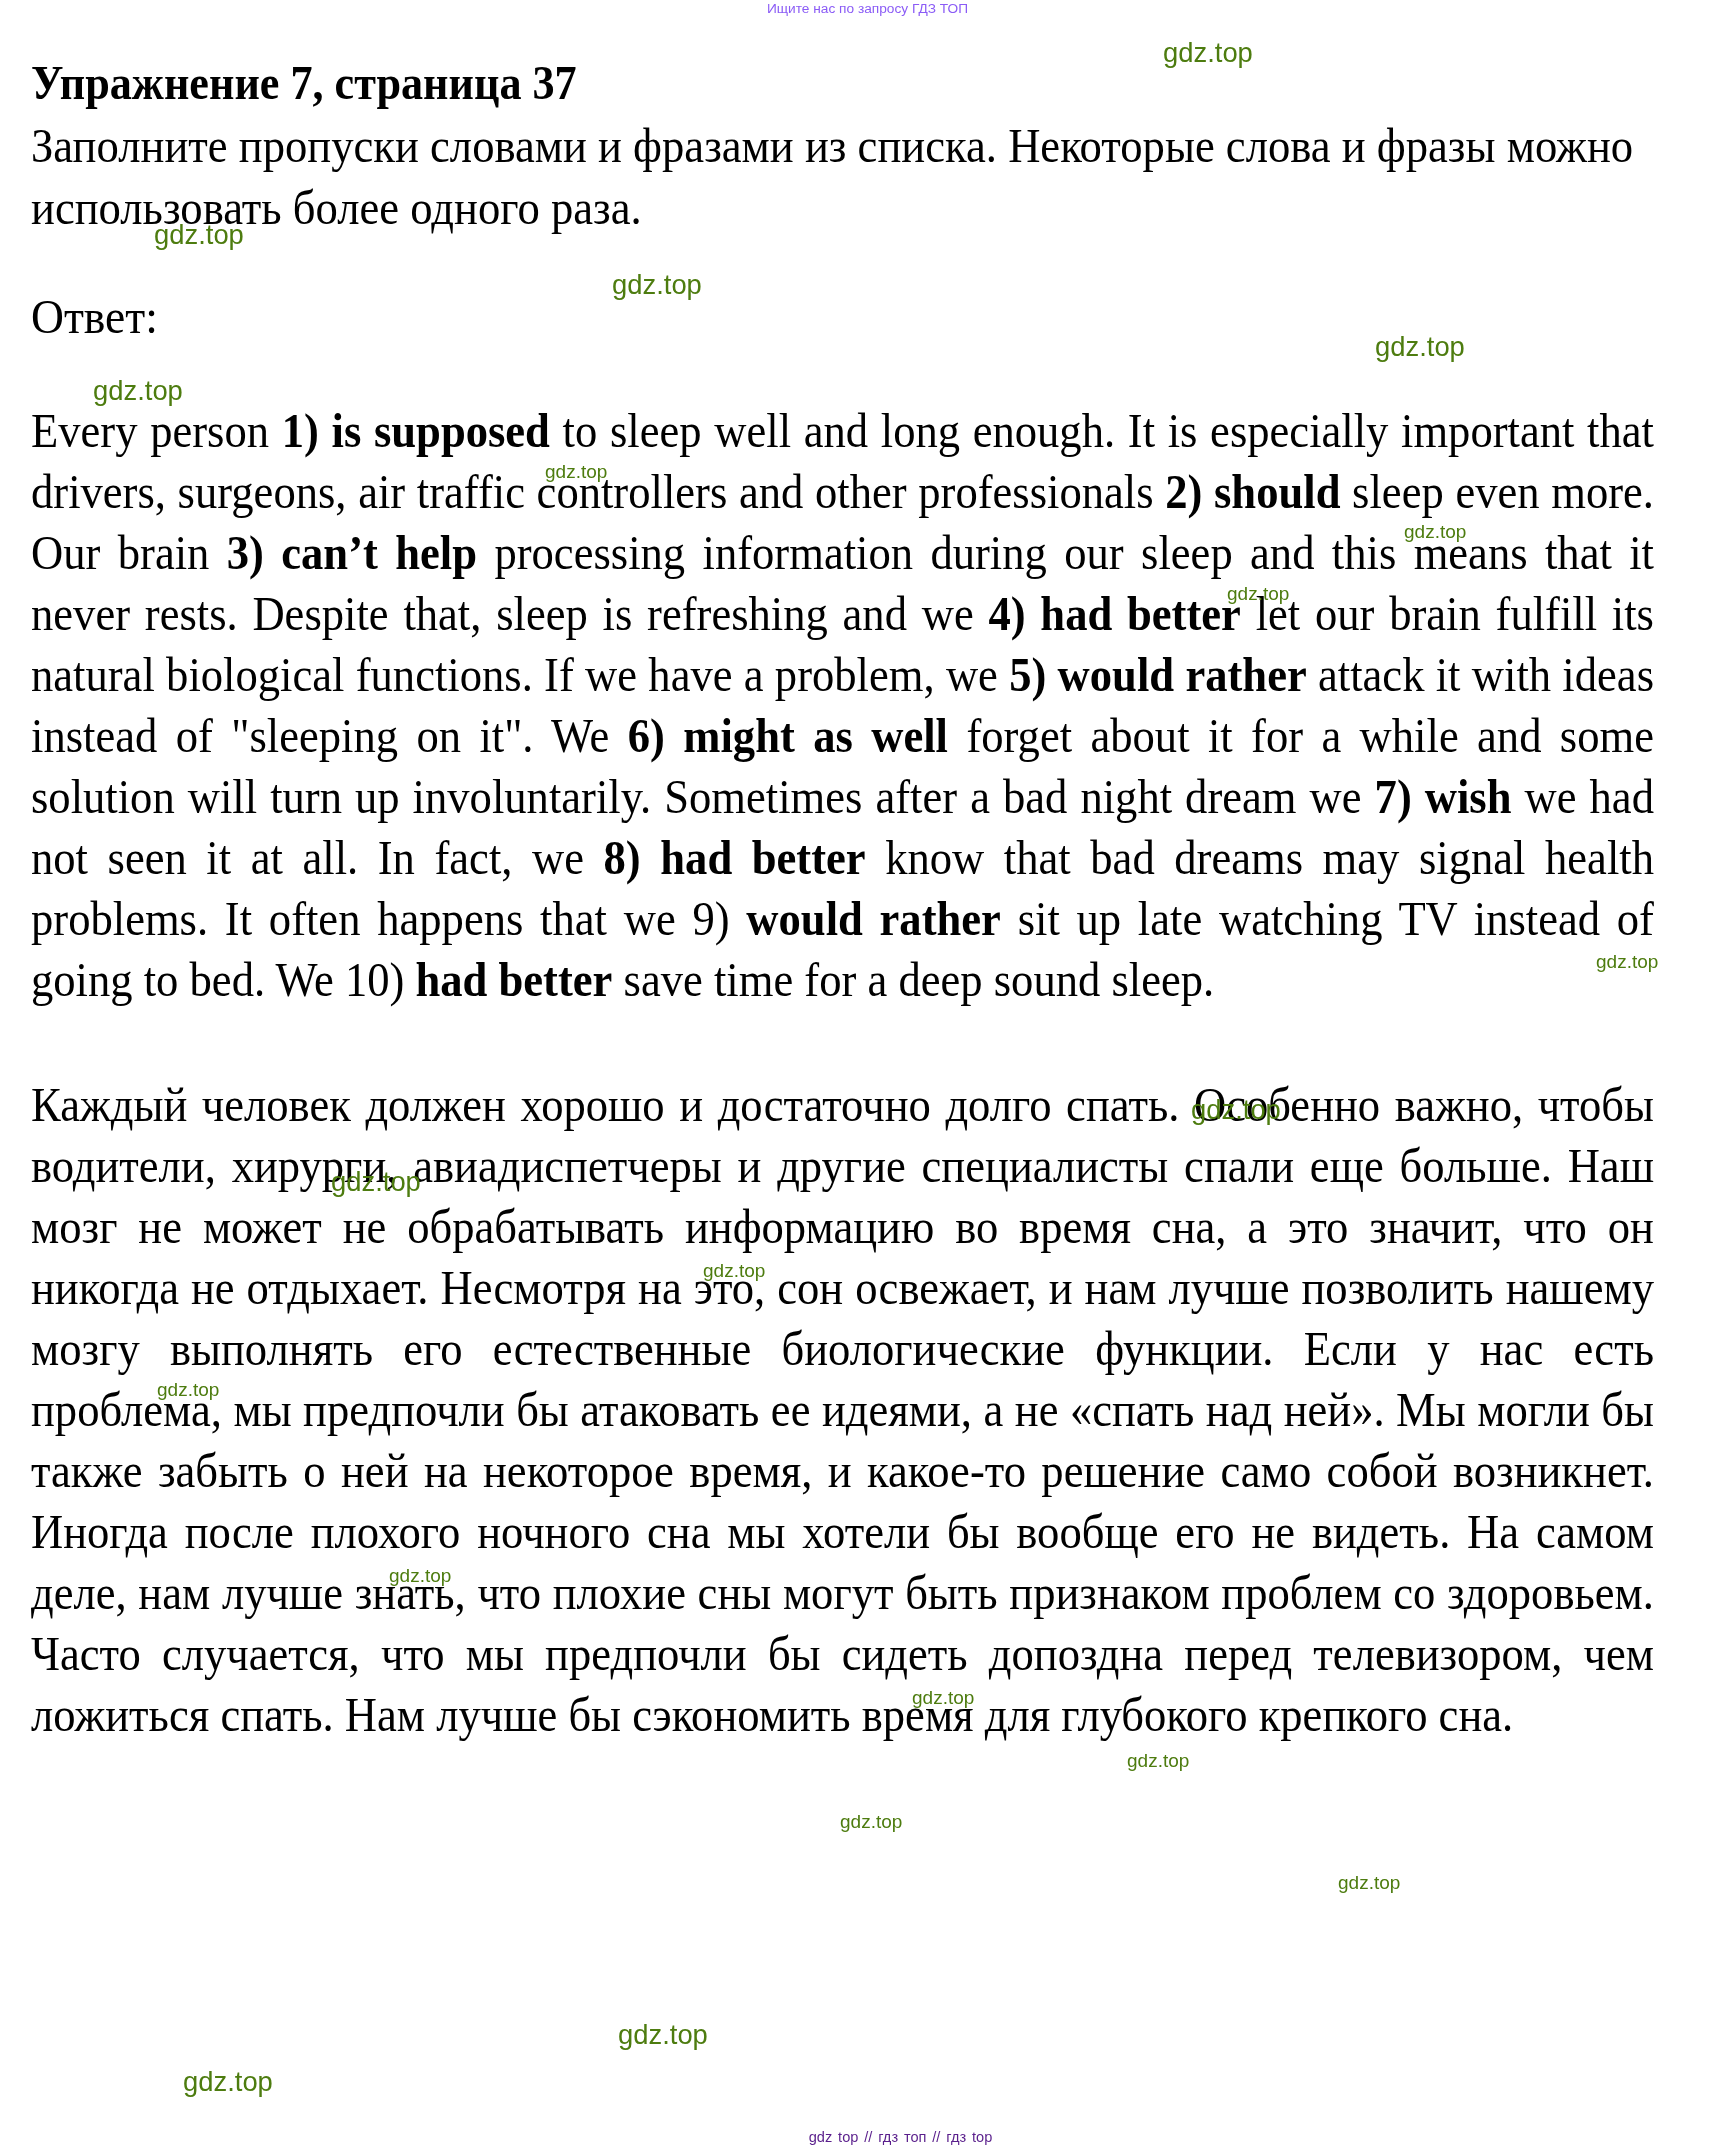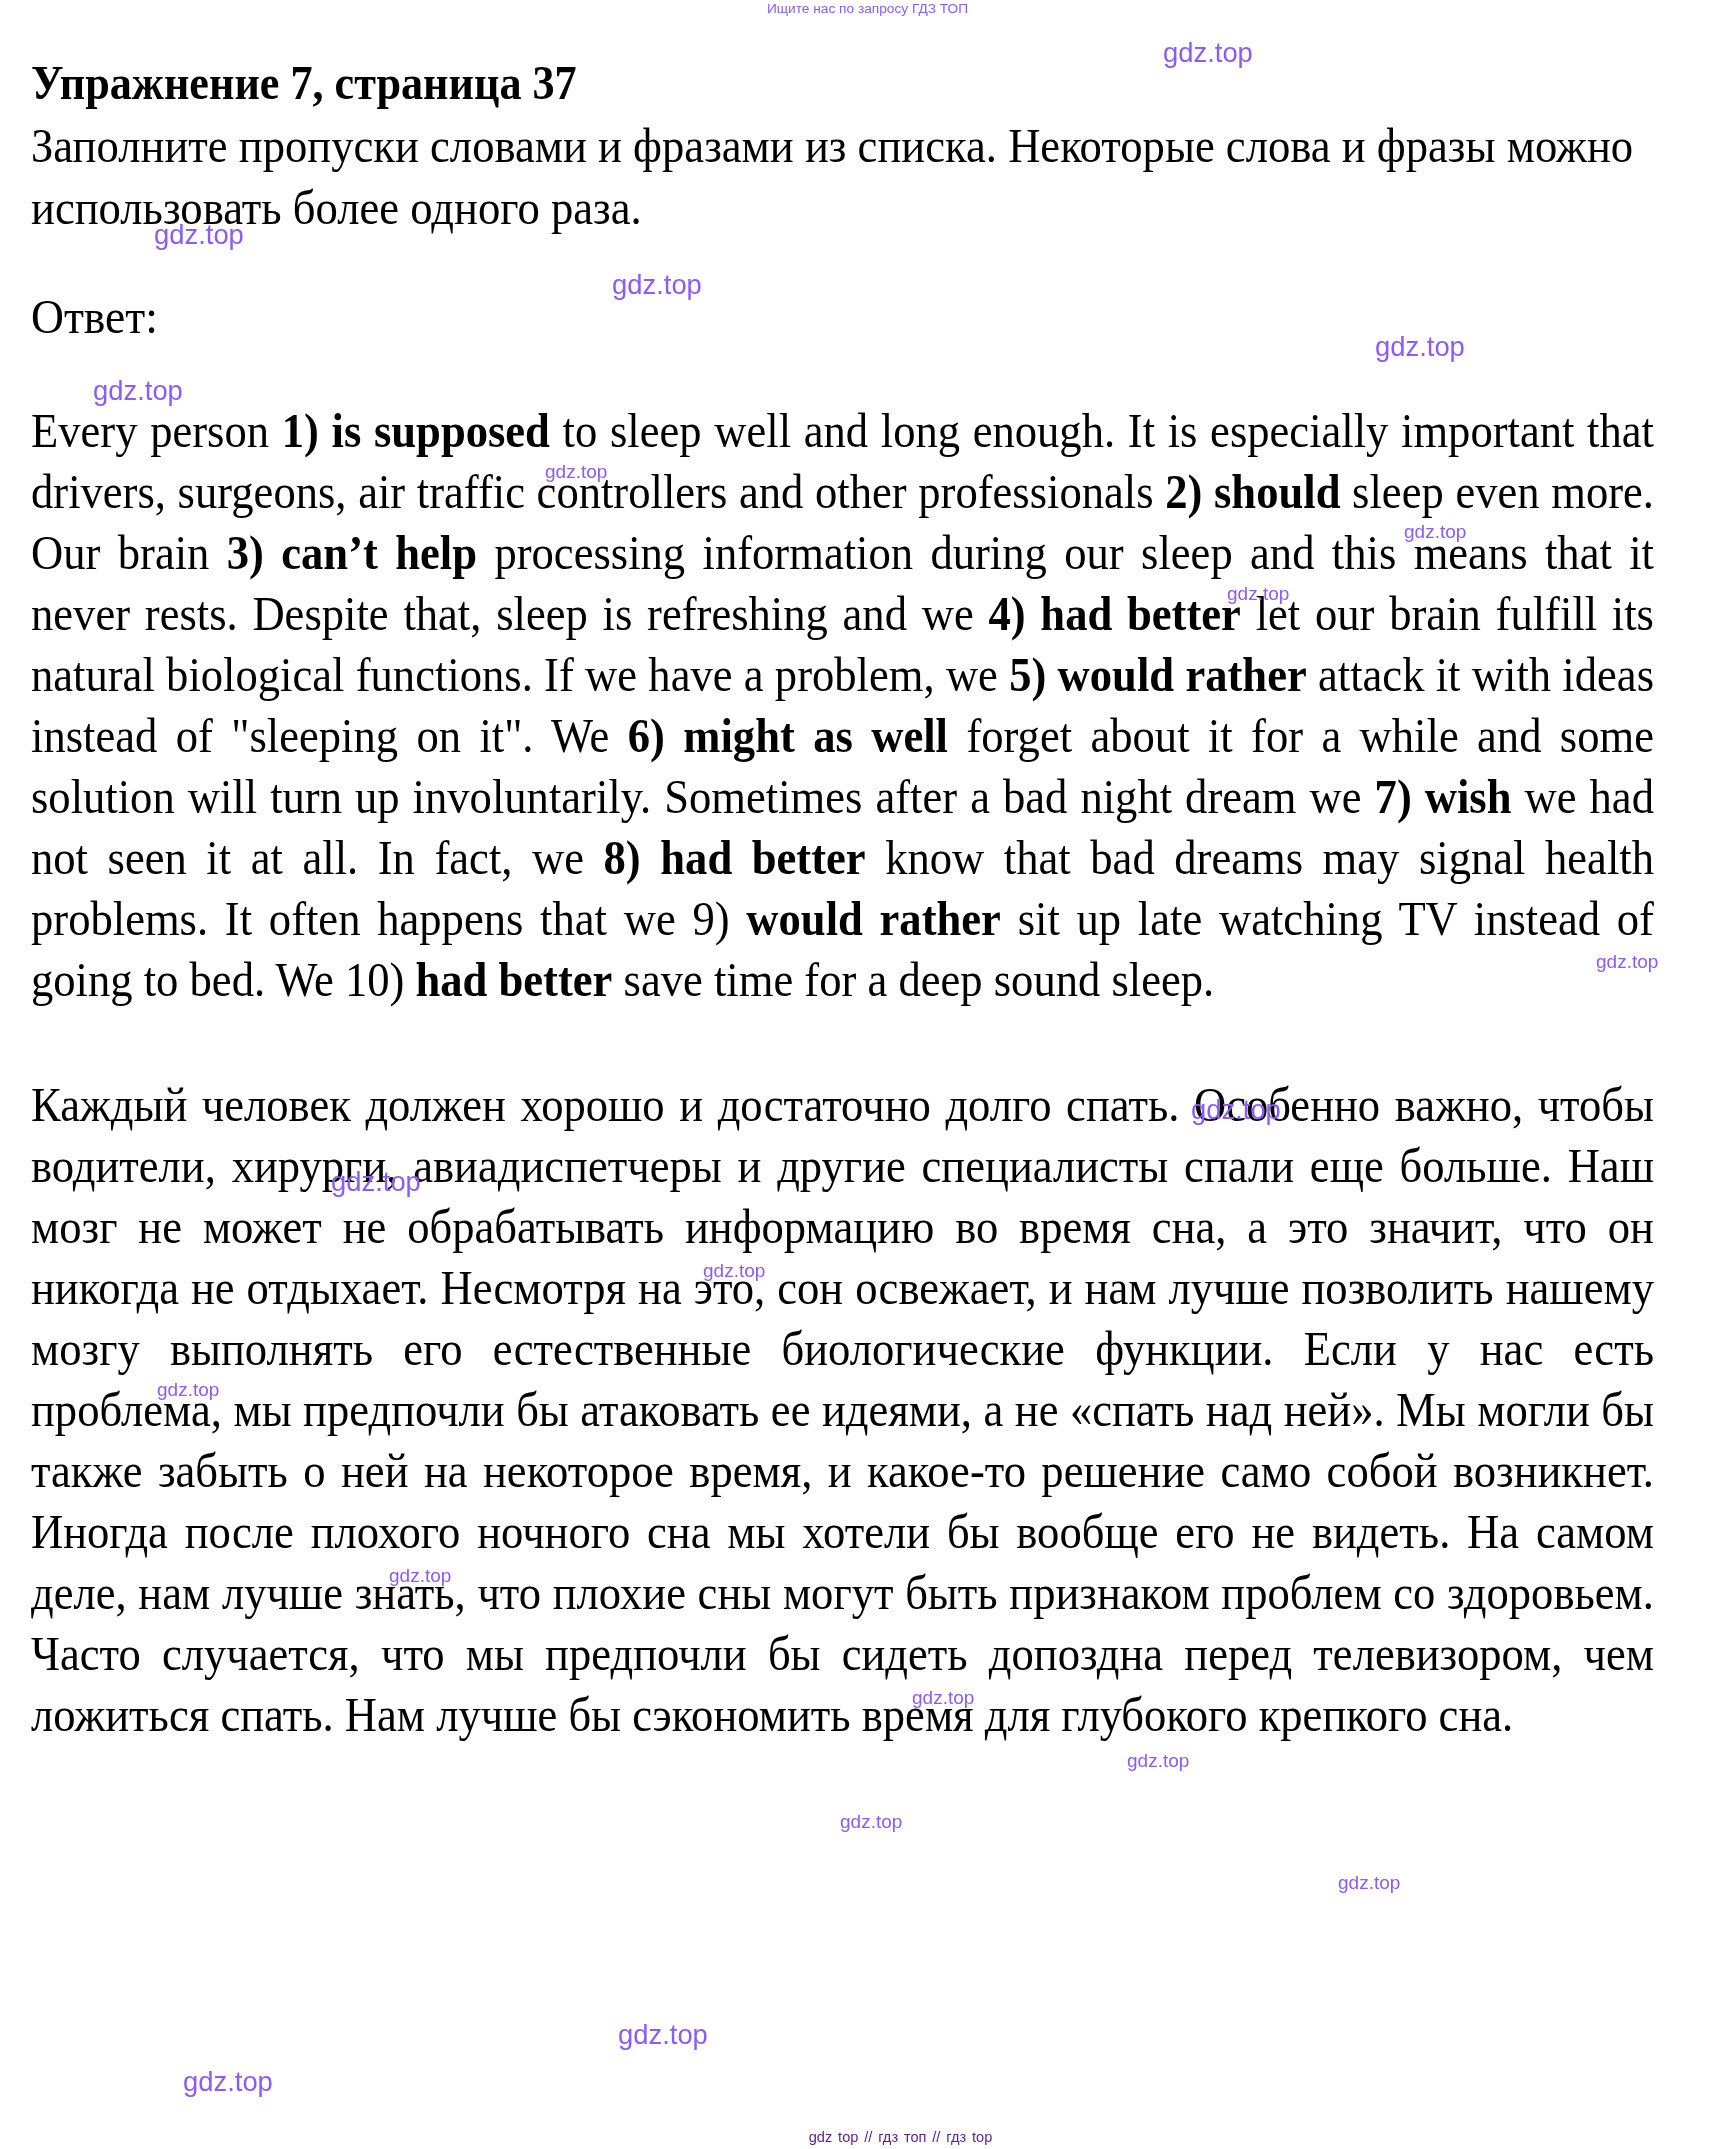--- a/index.html
+++ b/index.html
@@ -65,21 +65,21 @@
       width: 1747px;
       transform: scaleX(0.929);
       transform-origin: left top;
     }
     .para-en { margin-top: 51px; }
     .para-ru { margin-top: 64px; }
     .para b { font-weight: bold; }
     .wm {
       position: absolute;
       font-family: "Liberation Sans", "DejaVu Sans", sans-serif;
-      color: #8b5cf6;
+      color: #4d7c0f;
       white-space: nowrap;
     }
     .wm-lg { font-size: 27.4px; }
     .wm-sm { font-size: 19px; }
     .footer {
       position: absolute;
       top: 2129px;
       left: 0;
       width: 1735px;
       text-align: center;

